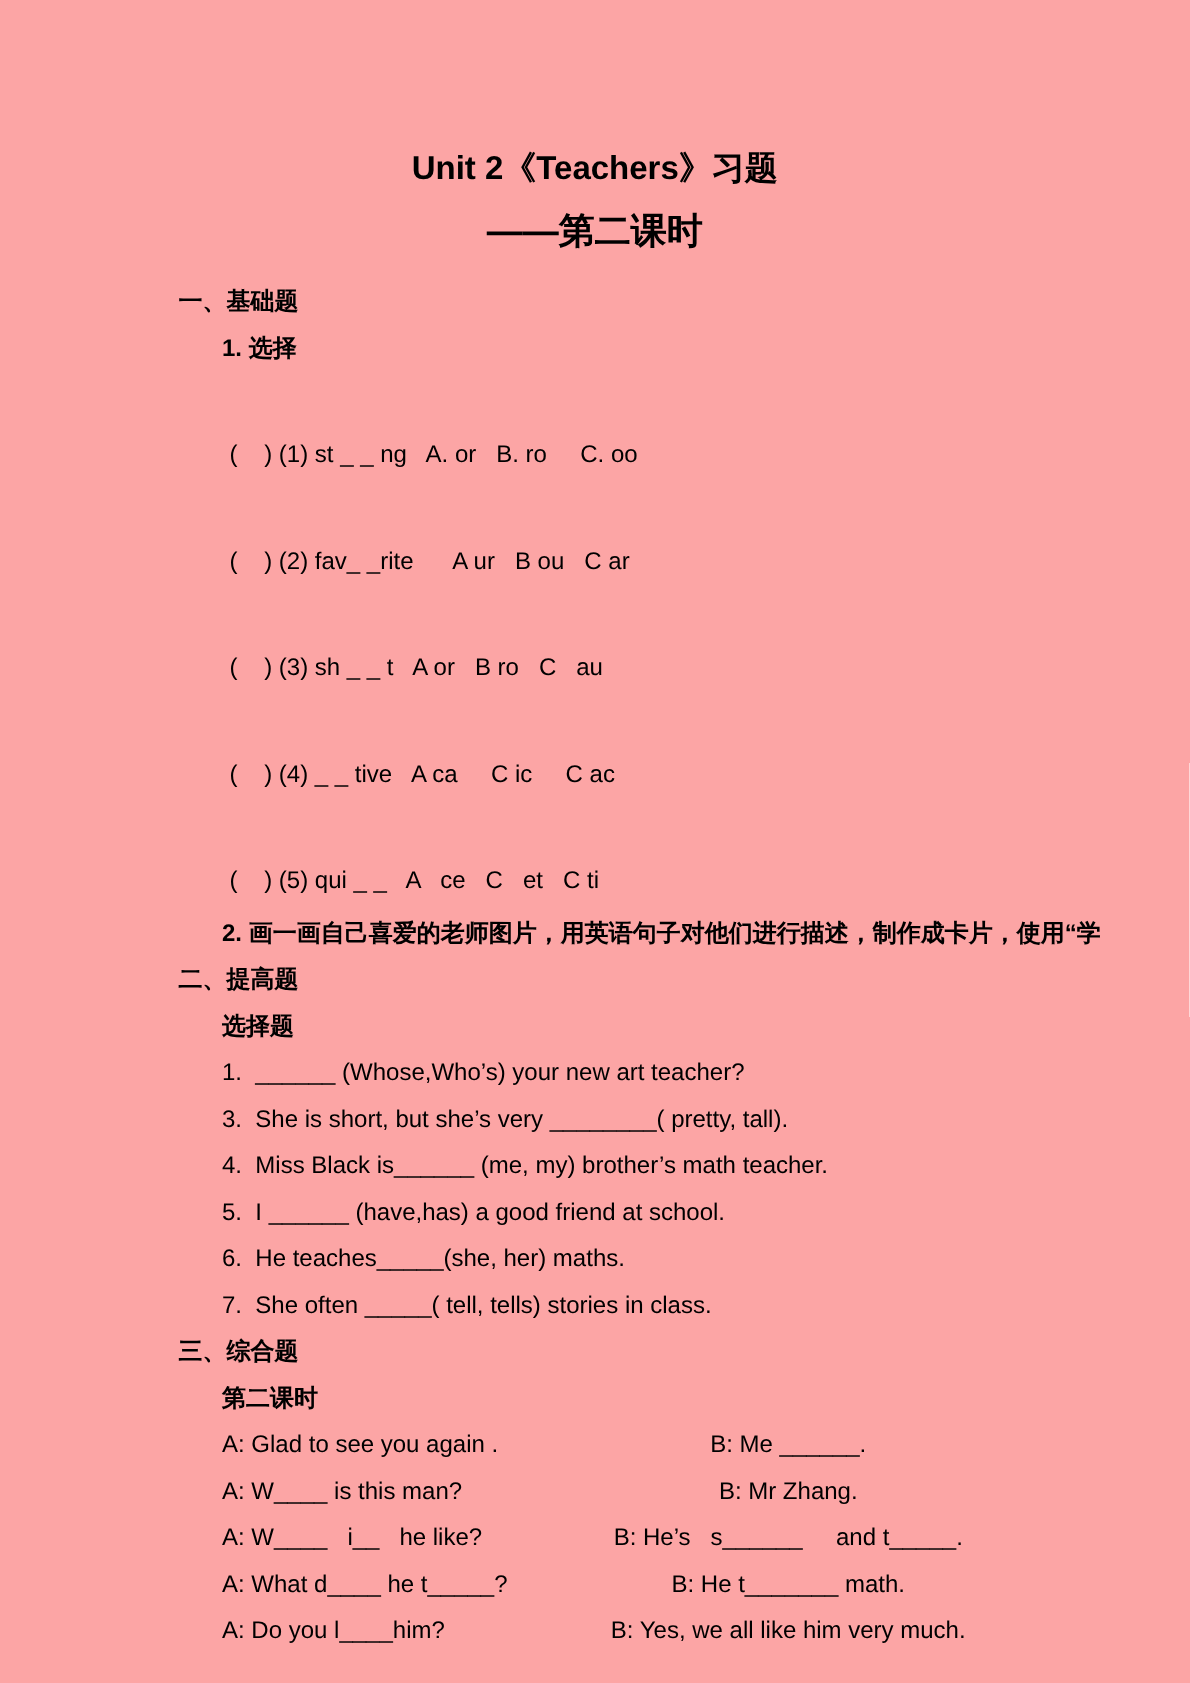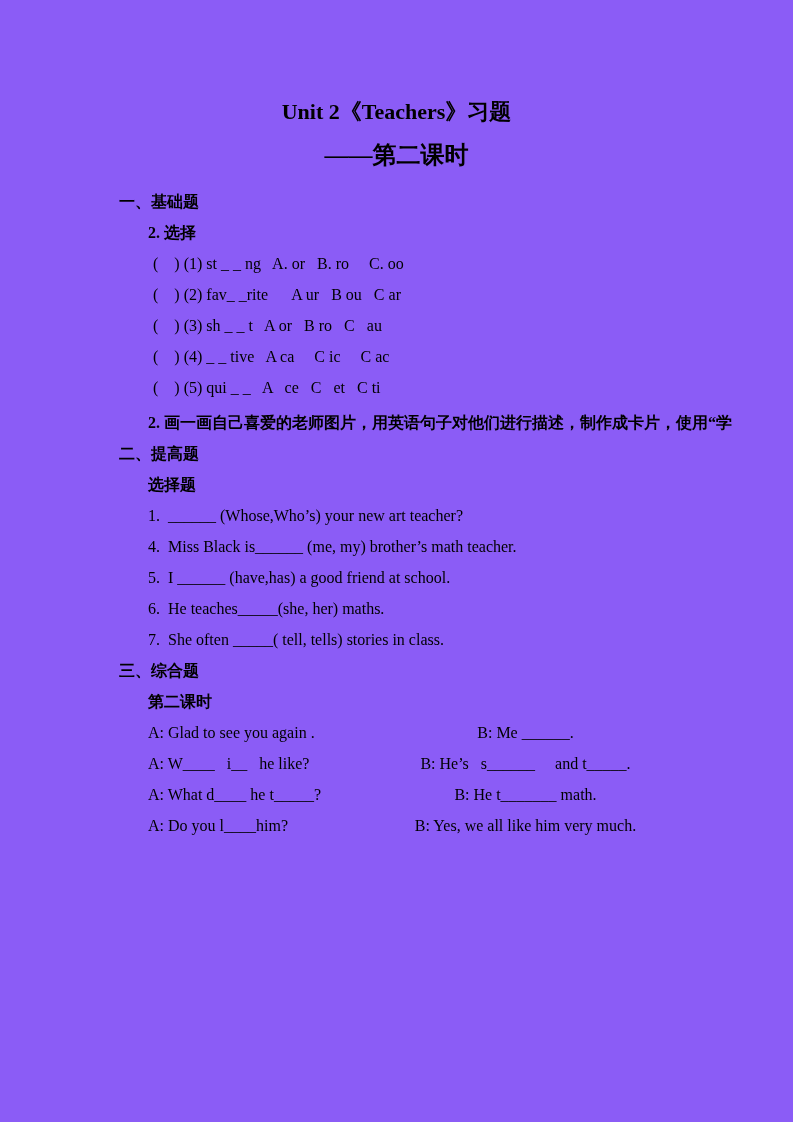--- a/index.html
+++ b/index.html
@@ -1,21 +1,21 @@
 <!DOCTYPE html>
 <html><head>
 <meta charset="utf-8">
 <style>
   html, body { margin: 0; padding: 0; background: #ffffff; }
   .page {
     width: 793px;
     height: 1122px;
-    background: #8b5cf6;
+    background: #fca5a5;
     color: #000000;
-    font-family: Liberation Serif, serif;
+    font-family: Liberation Sans, sans-serif;
     overflow: hidden;
     position: relative;
   }
   .title {
     padding-top: 97px;
     text-align: center;
     font-size: 22px;
     line-height: 30px;
     font-weight: bold;
   }
@@ -29,21 +29,21 @@
   .content {
     margin: 16px 90px 0 119px;
     font-size: 16px;
   }
   .line {
     line-height: 31px;
     white-space: pre;
   }
   .bold { font-weight: bold; }
   .ind  { padding-left: 29px; }  
-  .ind2 { padding-left: 34px; }  
+  .ind2 { padding-left: 34px; margin-top: 40px; }  
   .para-start { margin-top: 4px; }
   .dialog-row {
     display: flex;
     line-height: 31px;
     white-space: pre;
     padding-left: 29px;
   }
   .dialog-a { flex: 0 0 200px; width: 200px; }
   .dialog-b { flex: 1; text-align: center; }
 </style>
@@ -51,45 +51,50 @@
 <body>
 
 <div class="page">
 
   <div class="title">Unit 2《Teachers》习题</div>
   <div class="subtitle">——第二课时</div>
 
   <div class="content">
 
     <div class="line bold">一、基础题</div>
-    <div class="line bold ind">2. 选择</div>
+    <div class="line bold ind">1. 选择</div>
 
     <div class="line ind2">(    ) (1) st _ _ ng   A. or   B. ro     C. oo</div>
     <div class="line ind2">(    ) (2) fav_ _rite      A ur   B ou   C ar</div>
     <div class="line ind2">(    ) (3) sh _ _ t   A or   B ro   C   au</div>
     <div class="line ind2">(    ) (4) _ _ tive   A ca     C ic     C ac</div>
     <div class="line ind2">(    ) (5) qui _ _   A   ce   C   et   C ti</div>
 
     <div class="line bold ind para-start">2. 画一画自己喜爱的老师图片，用英语句子对他们进行描述，制作成卡片，使用“学</div>
 
     <div class="line bold">二、提高题</div>
     <div class="line bold ind">选择题</div>
 
     <div class="line ind">1.  ______ (Whose,Who’s) your new art teacher?</div>
+    <div class="line ind">3.  She is short, but she’s very ________( pretty, tall).</div>
     <div class="line ind">4.  Miss Black is______ (me, my) brother’s math teacher.</div>
     <div class="line ind">5.  I ______ (have,has) a good friend at school.</div>
     <div class="line ind">6.  He teaches_____(she, her) maths.</div>
     <div class="line ind">7.  She often _____( tell, tells) stories in class.</div>
 
     <div class="line bold">三、综合题</div>
     <div class="line bold ind">第二课时</div>
 
     <div class="dialog-row">
       <span class="dialog-a">A: Glad to see you again .</span>
       <span class="dialog-b">B: Me ______.</span>
+    </div>
+    <div class="dialog-row">
+      <span class="dialog-a">A: W____ is this man?</span>
+      <span class="dialog-b">B: Mr Zhang.</span>
     </div>
     <div class="dialog-row">
       <span class="dialog-a">A: W____   i__   he like?</span>
       <span class="dialog-b">B: He’s   s______     and t_____.</span>
     </div>
     <div class="dialog-row">
       <span class="dialog-a">A: What d____ he t_____?</span>
       <span class="dialog-b">B: He t_______ math.</span>
     </div>
     <div class="dialog-row">

